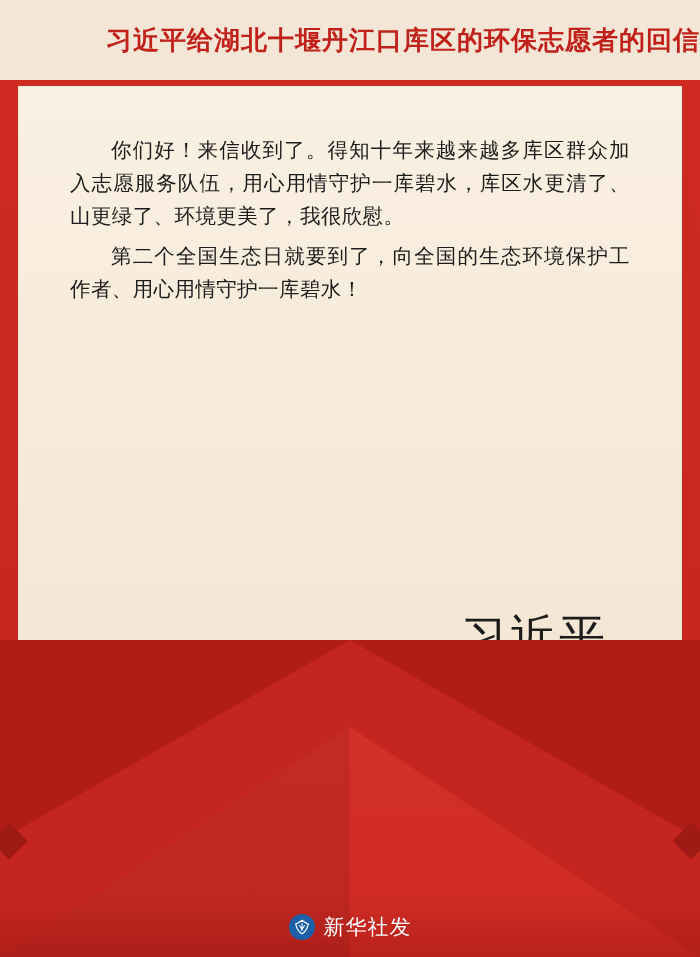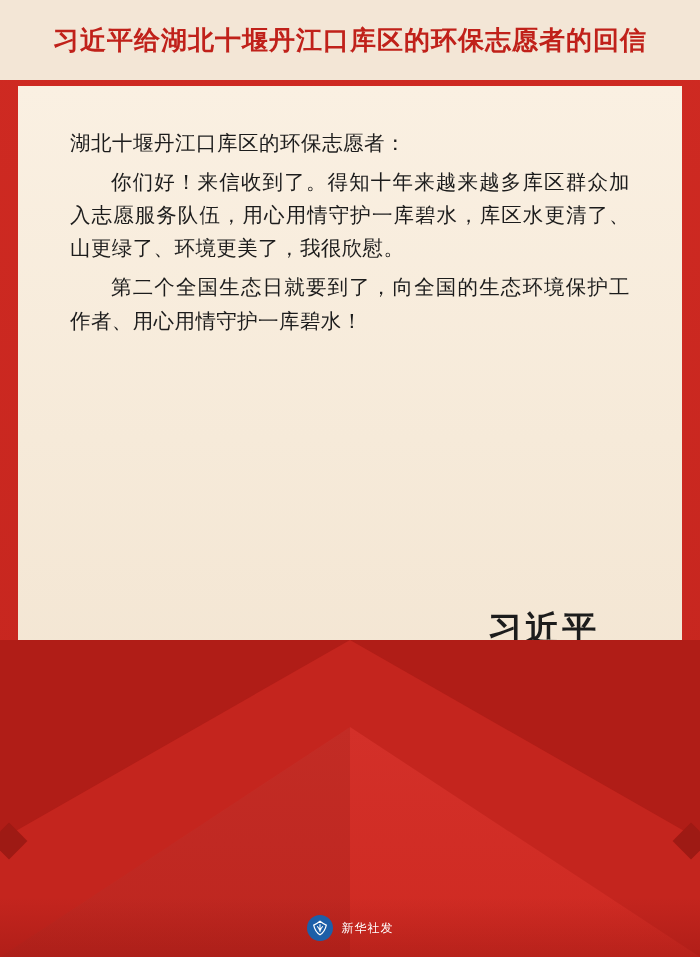--- a/index.html
+++ b/index.html
@@ -23,21 +23,21 @@
 
   
   .title-bar {
     position: absolute;
     left: 0; top: 0;
     width: 700px;
     height: 80px;
     background: #f3e6d6;
     display: flex;
     align-items: center;
-    justify-content: center;
+    justify-content: flex-end;
   }
   .title-bar .title-text {
     font-size: 26px;
     font-weight: bold;
     color: #c0211a;
     letter-spacing: 1px;
     white-space: nowrap;
     font-family: "Liberation Serif", "DejaVu Serif", serif;
   }
 
@@ -74,22 +74,22 @@
     margin-top: 6px;
   }
 
   .signature-wrap {
     position: absolute;
     right: 74px;
     top: 520px;
     text-align: center;
   }
   .signature {
-    font-size: 34px;
-    font-weight: bold;
+    font-size: 46px;
+    font-weight: normal;
     color: #1c1c1c;
     letter-spacing: 3px;
     font-family: "Liberation Serif", "DejaVu Serif", serif;
   }
   .sig-date {
     margin-top: 16px;
     font-size: 19px;
     color: #1c1c1c;
     letter-spacing: 0.5px;
   }
@@ -172,37 +172,36 @@
     width: 26px;
     height: 26px;
     border-radius: 50%;
     background: #1d5fa8;
     display: flex;
     align-items: center;
     justify-content: center;
   }
   .xinhua-logo svg { display: block; }
   .footer-text {
-    font-size: 12px;
+    font-size: 21px;
     color: #ffffff;
     letter-spacing: 1px;
   }
 </style>
 </head>
 <body>
 
 <div class="poster">
 
   <div class="title-bar">
     <div class="title-text">习近平给湖北十堰丹江口库区的环保志愿者的回信</div>
   </div>
 
   <div class="letter-sheet">
     <div class="letter-inner">
-      <div class="salutation">湖北十堰丹江口库区的环保志愿者：</div>
       <p class="para">你们好！来信收到了。得知十年来越来越多库区群众加入志愿服务队伍，用心用情守护一库碧水，库区水更清了、山更绿了、环境更美了，我很欣慰。</p>
       <p class="para">第二个全国生态日就要到了，向全国的生态环境保护工作者、用心用情守护一库碧水！</p>
     </div>
 
     <div class="signature-wrap">
       <div class="signature">习近平</div>
       <div class="sig-date">2024年8月13日</div>
     </div>
   </div>
 

